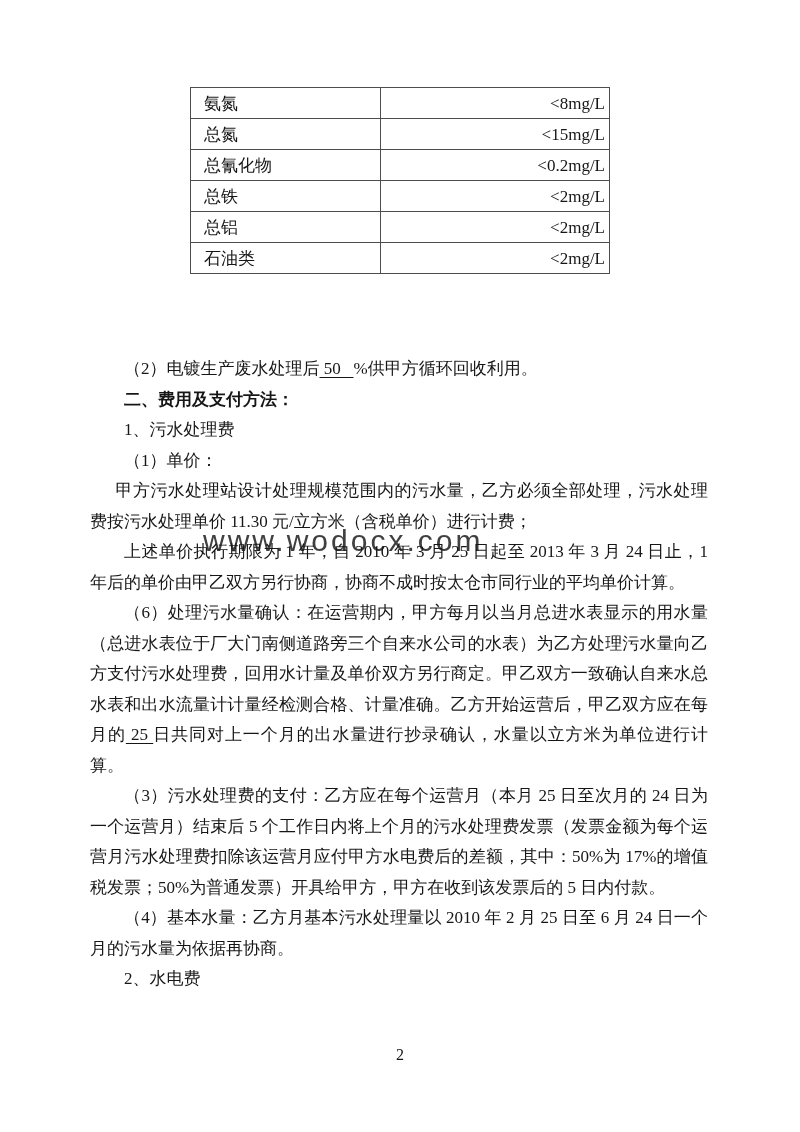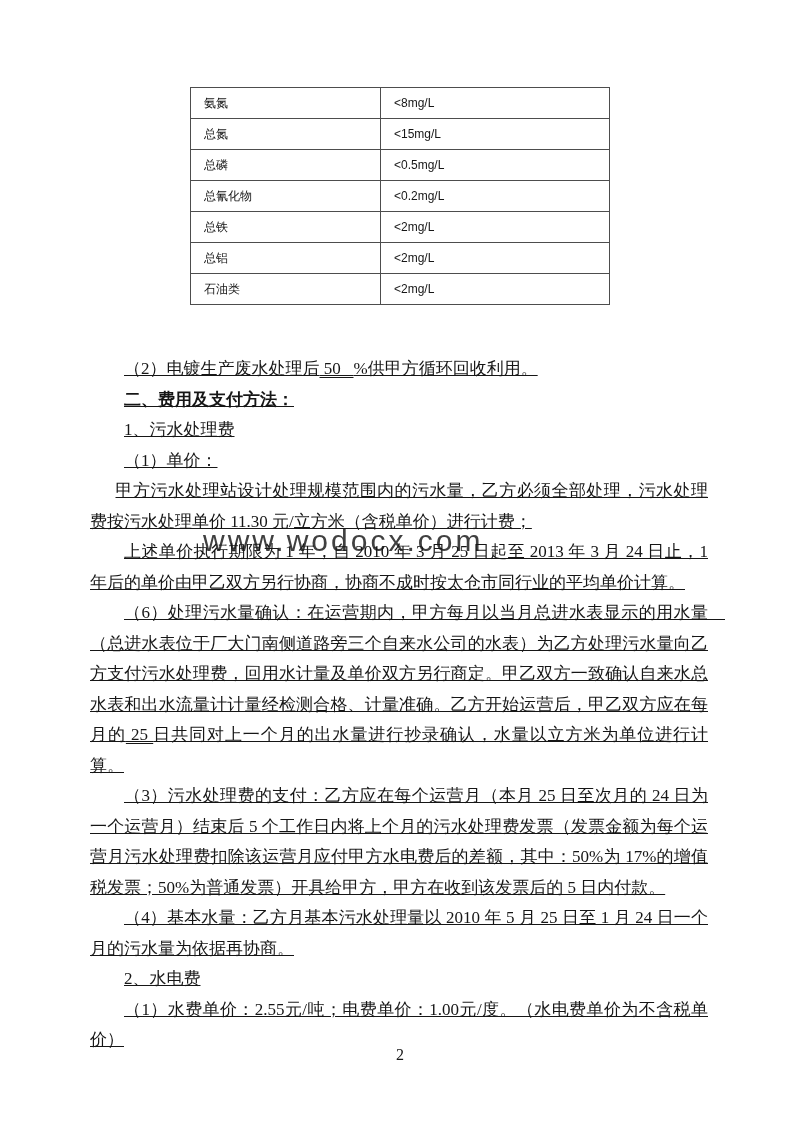--- a/index.html
+++ b/index.html
@@ -29,41 +29,40 @@
     left: 190px;
     top: 87px;
     width: 420px;
     border-collapse: collapse;
     z-index: 1;
     background: transparent;
   }
   table.limits td {
     border: 1px solid #4d4d4d;
     height: 30px;
-    font-size: 12px;
+    font-size: 17px;
     padding: 0 4px 0 13px;
     vertical-align: middle;
     line-height: 1;
   }
   table.limits td.param { width: 172px; }
-  table.limits td.limit { font-family: Liberation Sans, sans-serif; }
+  table.limits td.limit { font-family: Liberation Serif, serif; text-align: right; }
   .body-text {
     position: absolute;
     left: 90px;
     top: 354px;
     width: 618px;
     font-size: 17px;
     line-height: 30.5px;
     text-align: justify;
     z-index: 1;
   }
   .body-text p {
     margin: 0;
     text-indent: 2em;
-    text-decoration: underline;
   }
   .body-text p.small-indent { text-indent: 1.5em; }
   .bold { font-weight: bold; }
   .blank {
     text-decoration: underline;
     text-underline-offset: 3px;
     white-space: pre;
   }
   .page-number {
     position: absolute;
@@ -86,24 +85,20 @@
     <tbody>
       <tr>
         <td class="param">氨氮</td>
         <td class="limit">&lt;8mg/L</td>
       </tr>
       <tr>
         <td class="param">总氮</td>
         <td class="limit">&lt;15mg/L</td>
       </tr>
       <tr>
-        <td class="param">总磷</td>
-        <td class="limit">&lt;0.5mg/L</td>
-      </tr>
-      <tr>
         <td class="param">总氰化物</td>
         <td class="limit">&lt;0.2mg/L</td>
       </tr>
       <tr>
         <td class="param">总铁</td>
         <td class="limit">&lt;2mg/L</td>
       </tr>
       <tr>
         <td class="param">总铝</td>
         <td class="limit">&lt;2mg/L</td>
@@ -117,20 +112,19 @@
 
   <div class="body-text">
     <p><span>（2）电镀生产废水处理后</span><span class="blank">&nbsp;50&nbsp;&nbsp;&nbsp;</span><span>%供甲方循环回收利用。</span></p>
     <p class="bold">二、费用及支付方法：</p>
     <p>1、污水处理费</p>
     <p>（1）单价：</p>
     <p class="small-indent">甲方污水处理站设计处理规模范围内的污水量，乙方必须全部处理，污水处理费按污水处理单价 11.30 元/立方米（含税单价）进行计费；</p>
     <p>上述单价执行期限为 1 年，自 2010 年 3 月 25 日起至 2013 年 3 月 24 日止，1 年后的单价由甲乙双方另行协商，协商不成时按太仓市同行业的平均单价计算。</p>
     <p><span>（6）处理污水量确认：在运营期内，甲方每月以当月总进水表显示的用水量　（总进水表位于厂大门南侧道路旁三个自来水公司的水表）为乙方处理污水量向乙方支付污水处理费，回用水计量及单价双方另行商定。甲乙双方一致确认自来水总水表和出水流量计计量经检测合格、计量准确。乙方开始运营后，甲乙双方应在每月的</span><span class="blank">&nbsp;25&nbsp;</span><span>日共同对上一个月的出水量进行抄录确认，水量以立方米为单位进行计算。</span></p>
     <p>（3）污水处理费的支付：乙方应在每个运营月（本月 25 日至次月的 24 日为一个运营月）结束后 5 个工作日内将上个月的污水处理费发票（发票金额为每个运营月污水处理费扣除该运营月应付甲方水电费后的差额，其中：50%为 17%的增值税发票；50%为普通发票）开具给甲方，甲方在收到该发票后的 5 日内付款。</p>
-    <p>（4）基本水量：乙方月基本污水处理量以 2010 年 5 月 25 日至 1 月 24 日一个月的污水量为依据再协商。</p>
+    <p>（4）基本水量：乙方月基本污水处理量以 2010 年 2 月 25 日至 6 月 24 日一个月的污水量为依据再协商。</p>
     <p>2、水电费</p>
-    <p>（1）水费单价：2.55元/吨；电费单价：1.00元/度。（水电费单价为不含税单价）</p>
   </div>
 
   <div class="page-number">2</div>
 
 </div>
 
 </body></html>

